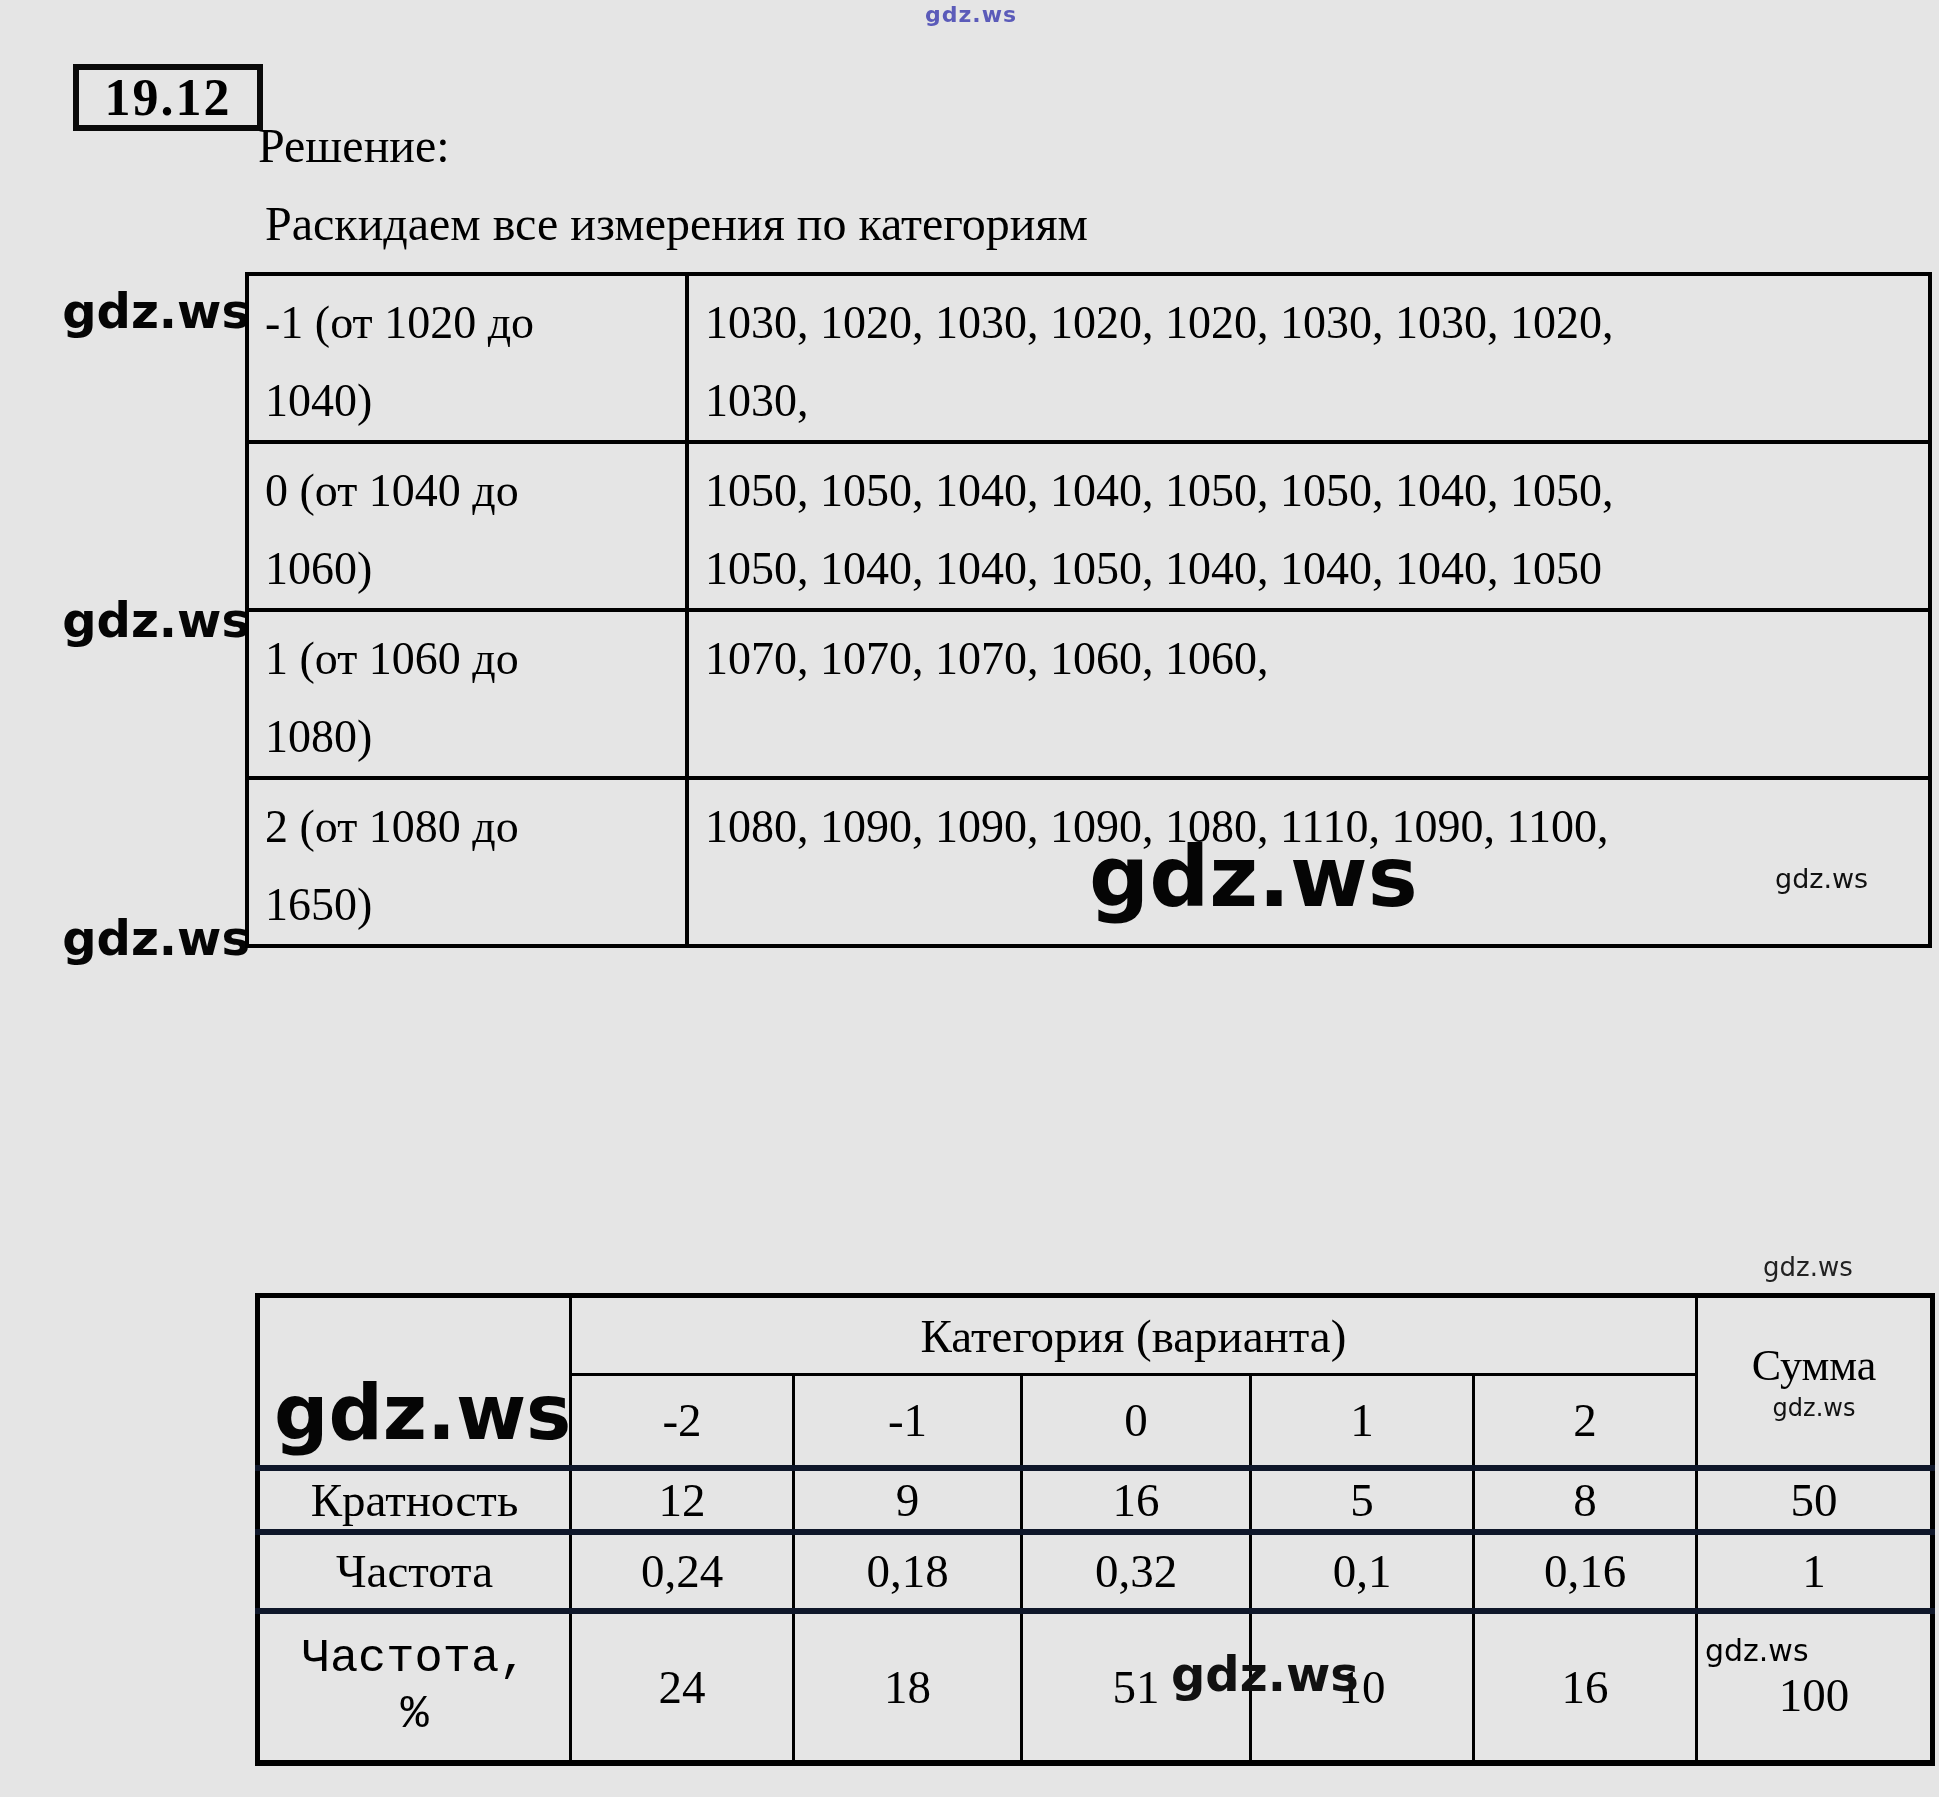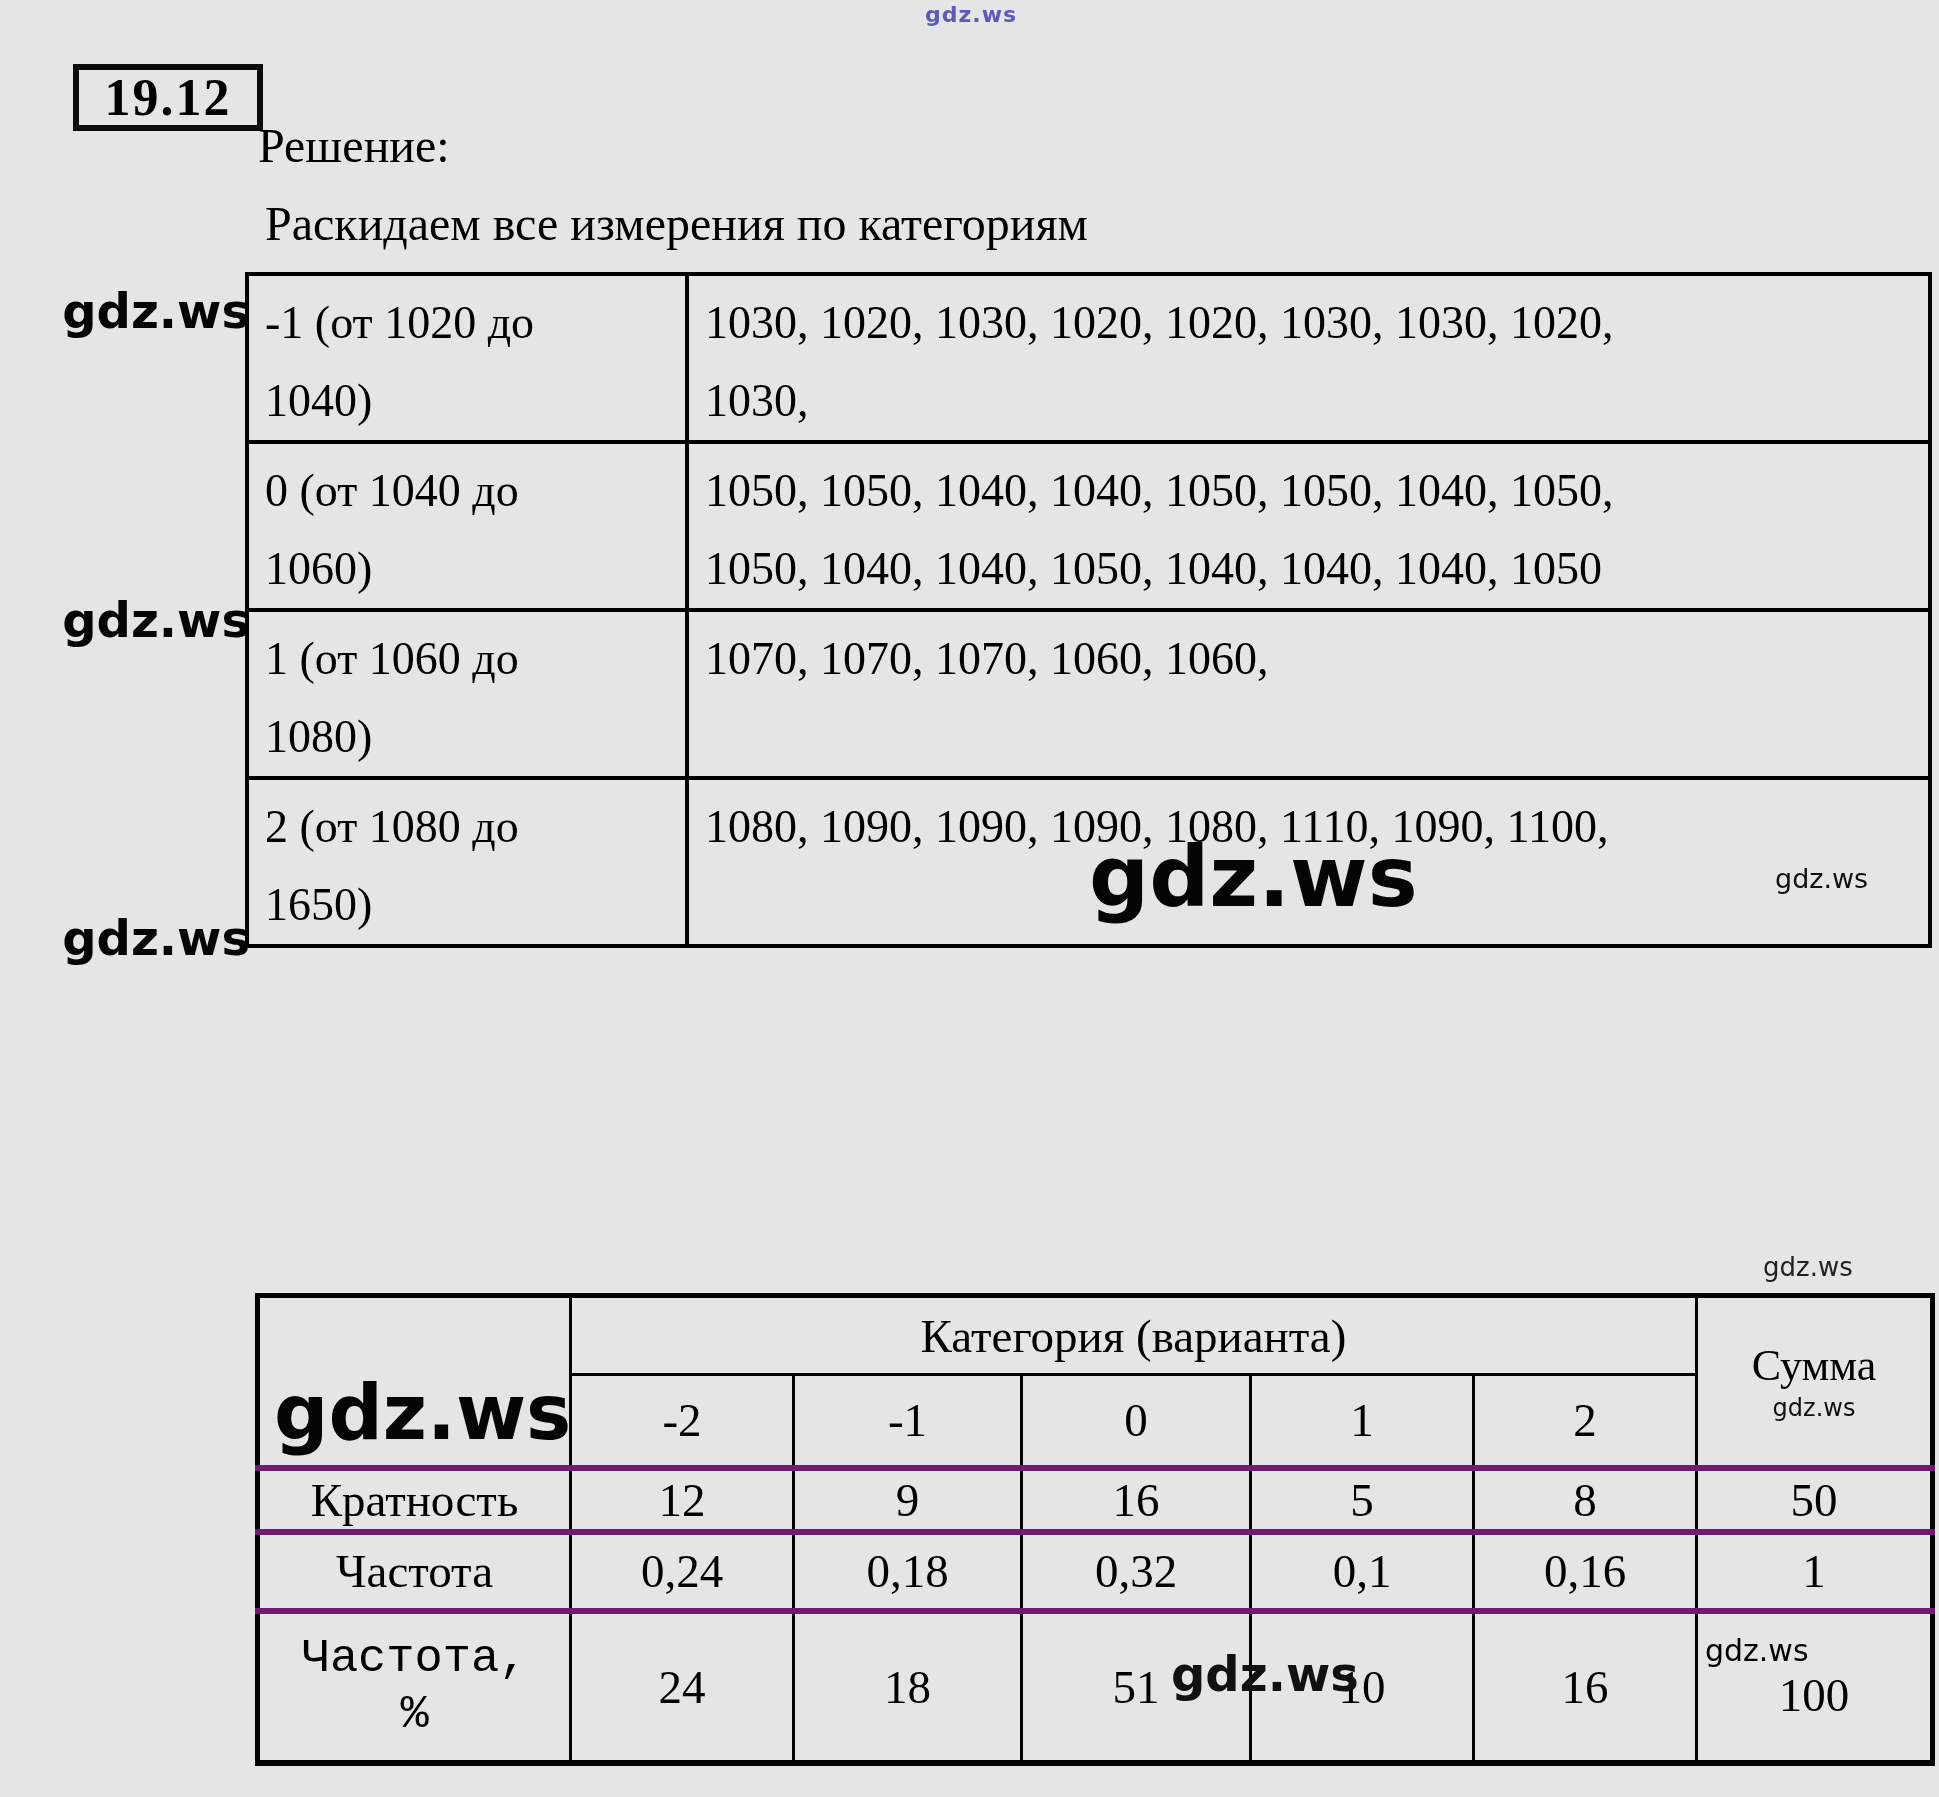--- a/index.html
+++ b/index.html
@@ -34,21 +34,21 @@
   .wm-t1-row5{left:1086px;top:60px;font-size:27px;}
 
   
   .wm-gap{position:absolute;left:1763px;top:1252px;font-family:"DejaVu Sans",sans-serif;
           font-size:26px;color:#222;}
 
   
   .t2{position:absolute;left:255px;top:1293px;border-collapse:collapse;table-layout:fixed;}
   .t2 td{border:3px solid #000;text-align:center;vertical-align:middle;font-size:47px;
          position:relative;overflow:visible;}
-  .t2 tr.thick td{border-top:6px solid #701a75;}
+  .t2 tr.thick td{border-top:6px solid #0f172a;}
   .t2 td.outer-l{border-left:5px solid #000;}
   .t2 td.outer-r{border-right:5px solid #000;}
   .t2 tr.first td{border-top:5px solid #000;}
   .t2 tr.last td{border-bottom:6px solid #000;}
   .t2 .corner-cell{position:relative;}
   .wm-t2-corner{left:14px;bottom:8px;font-size:76px;}
   .sum-head{font-size:44px;line-height:52px;}
   .wm-under-sum{position:static;display:block;font-size:24px;margin-top:2px;}
   .wm-t2-row32{left:148px;top:32px;font-size:48px;font-weight:bold;z-index:3;}
   .sum-bottom .wm-small2{display:block;text-align:left;padding-left:6px;font-family:"DejaVu Sans",sans-serif;

